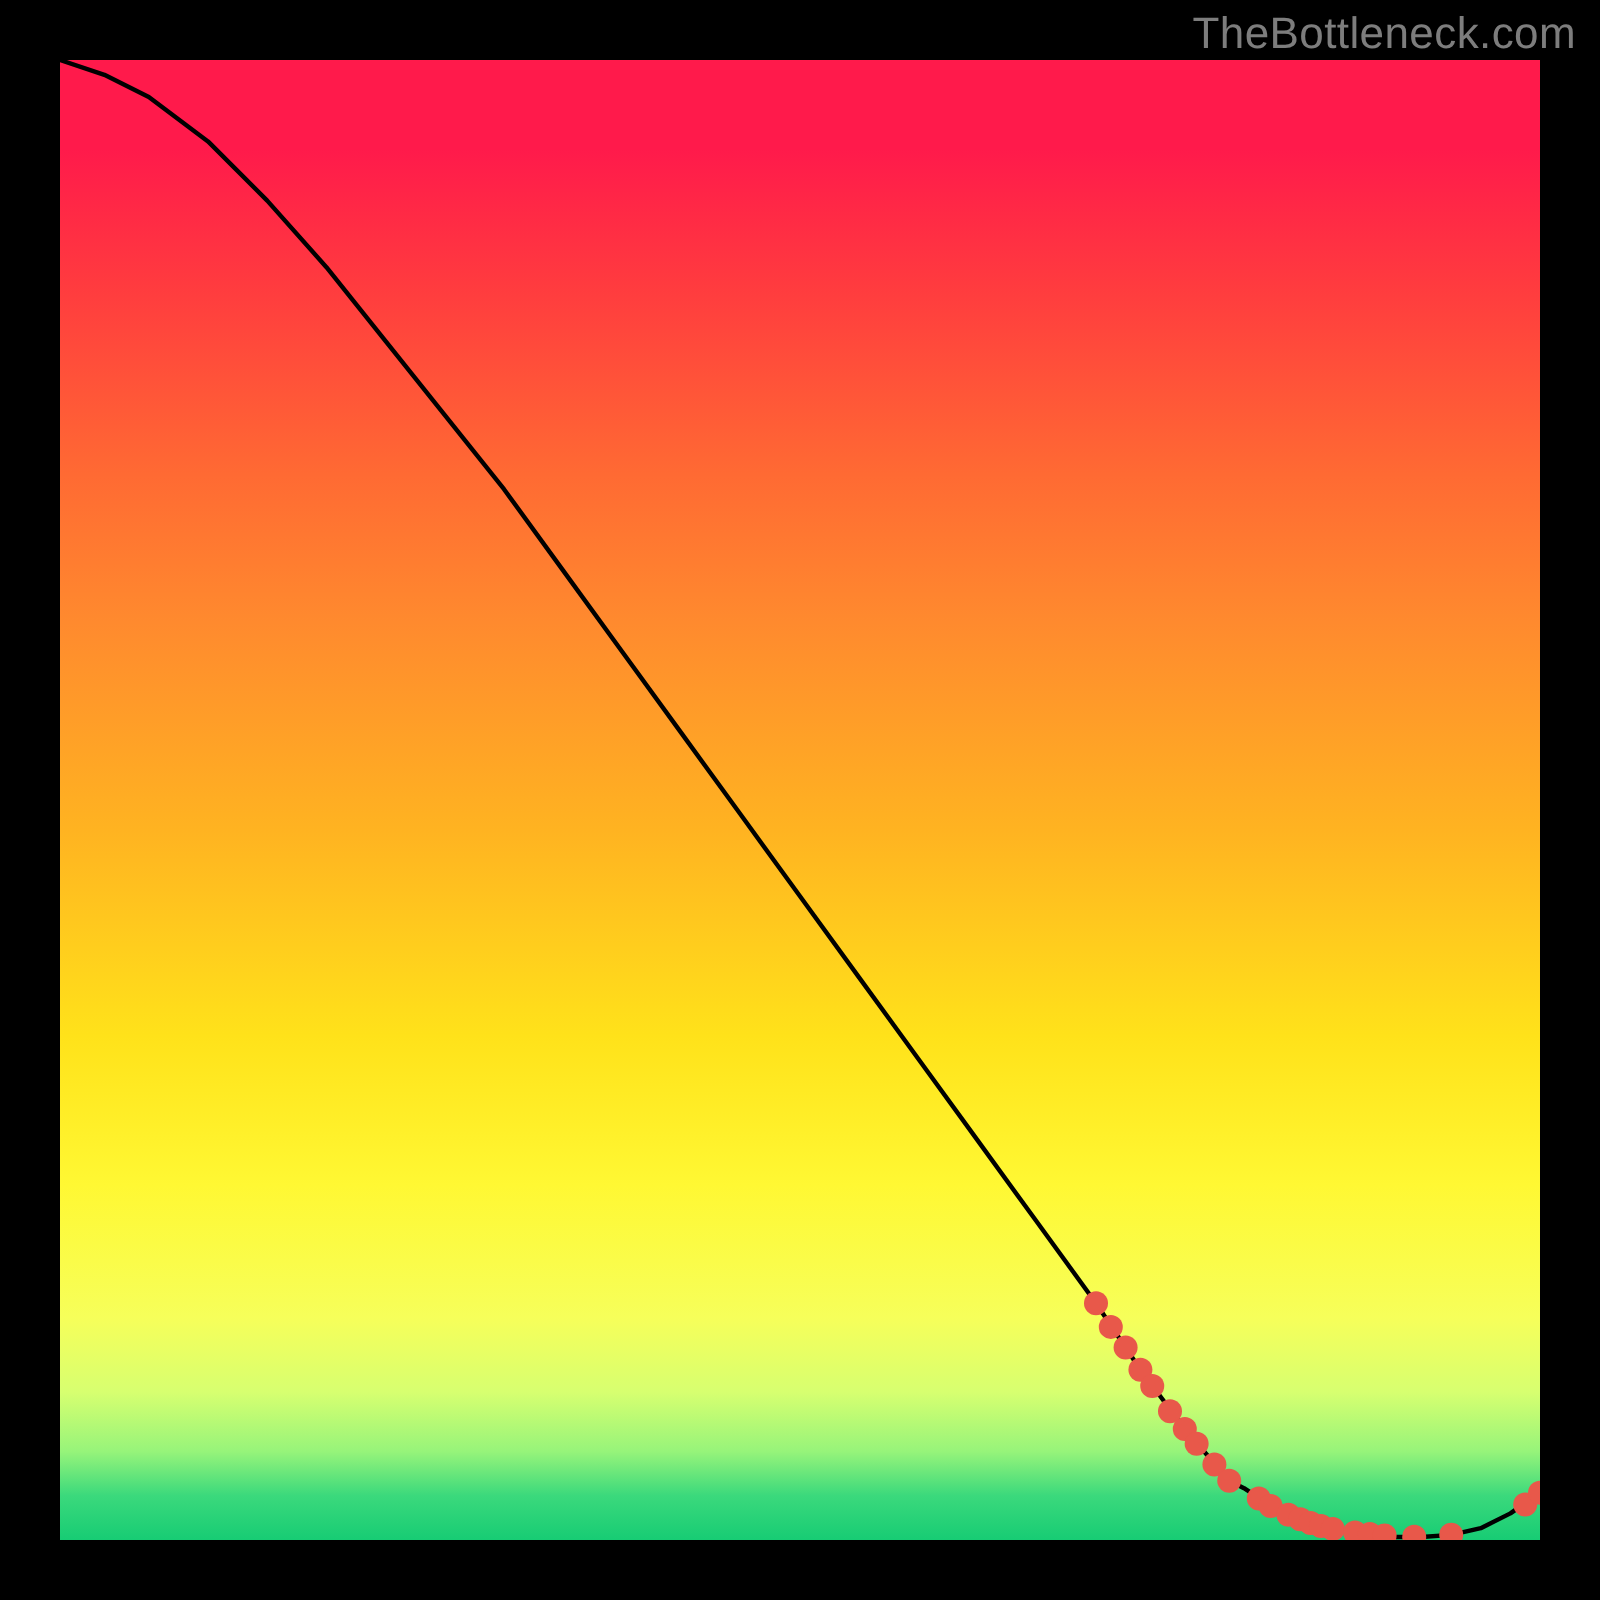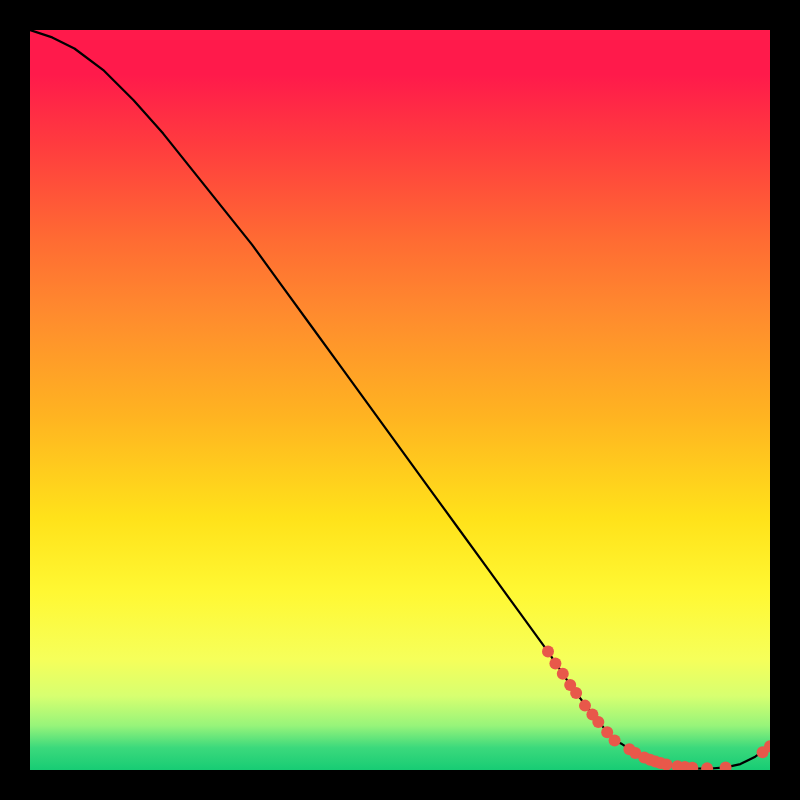--- a/index.html
+++ b/index.html
@@ -90,13 +90,14 @@
           <circle cx="654.90" cy="737.04" r="6" fill="#e8584a"></circle>
           <circle cx="662.30" cy="737.78" r="6" fill="#e8584a"></circle>
           <circle cx="677.10" cy="738.37" r="6" fill="#e8584a"></circle>
           <circle cx="695.60" cy="737.41" r="6" fill="#e8584a"></circle>
           <circle cx="732.60" cy="722.24" r="6" fill="#e8584a"></circle>
           <circle cx="740.00" cy="716.32" r="6" fill="#e8584a"></circle>
         </g>
     </svg>
   </div>
 
+  <div class="watermark">TheBottleneck.com</div>
 </div>
 
 </body></html>

